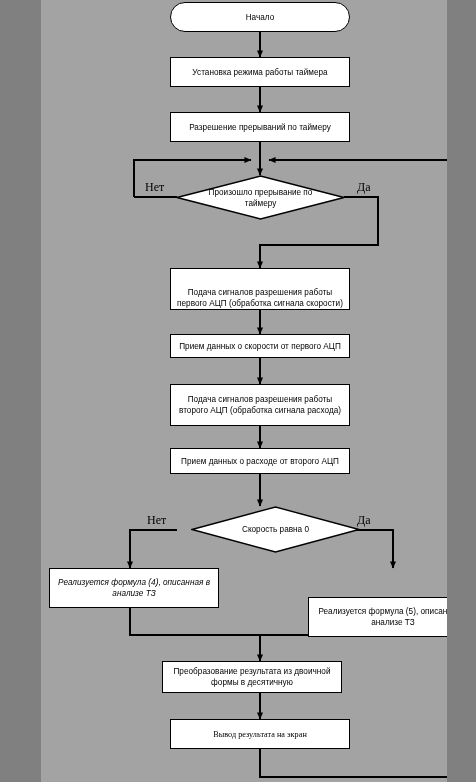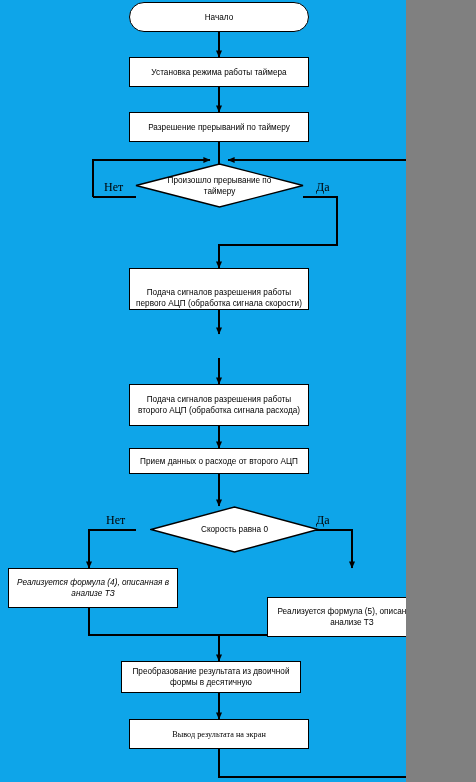--- a/index.html
+++ b/index.html
@@ -6,22 +6,23 @@
   html,body{margin:0;padding:0;}
   body{
     background:#808080;
     font-family:"Liberation Sans","DejaVu Sans",sans-serif;
     -webkit-font-smoothing:none;
   }
   #canvas{
     position:relative;
     width:406px;
     height:782px;
-    background:#0ea5e9;
+    background:#a3a3a3;
     overflow:hidden;
+    margin-left:41px;
   }
   #wires{
     position:absolute;
     left:0; top:0;
     width:476px;
     height:782px;
   }
   .node{
     position:absolute;
     background:#ffffff;
@@ -134,34 +135,37 @@
   </div>
 
   <div class="node" style="left:129px;top:112px;width:180px;height:30px;">
     <span>Разрешение прерываний по таймеру</span>
   </div>
 
   <div class="node" style="left:129px;top:57px;width:180px;height:30px;">
     <span>Установка режима работы таймера</span>
   </div>
 
-  <div class="diamond-wrap" style="left:135px;top:163px;width:169px;height:45px;">
+  <div class="diamond-wrap" style="left:135px;top:175px;width:169px;height:45px;">
     <svg width="169" height="45" viewBox="0 0 169 45" xmlns="http://www.w3.org/2000/svg" shape-rendering="geometricPrecision">
       <polygon points="1,22.5 84.5,1 168,22.5 84.5,44" fill="#ffffff" stroke="#000000" stroke-width="1.4"></polygon>
     </svg>
     <div class="diamond-text">Произошло прерывание по таймеру</div>
   </div>
 
   <div class="edge-label" style="left:104px;top:182px;">Нет</div>
   <div class="edge-label" style="left:316px;top:182px;">Да</div>
 
   <div class="node" style="left:129px;top:268px;width:180px;height:42px;align-items:flex-end;">
     <span>Подача сигналов разрешения работы первого АЦП (обработка сигнала скорости)</span>
   </div>
 
+  <div class="node" style="left:129px;top:334px;width:180px;height:24px;">
+    <span>Прием данных о скорости от первого АЦП</span>
+  </div>
 
   <div class="node" style="left:129px;top:448px;width:180px;height:26px;">
     <span>Прием данных о расходе от второго АЦП</span>
   </div>
 
   <div class="node" style="left:129px;top:384px;width:180px;height:42px;">
     <span>Подача сигналов разрешения работы второго АЦП (обработка сигнала расхода)</span>
   </div>
 
   <div class="diamond-wrap" style="left:150px;top:506px;width:169px;height:47px;">

